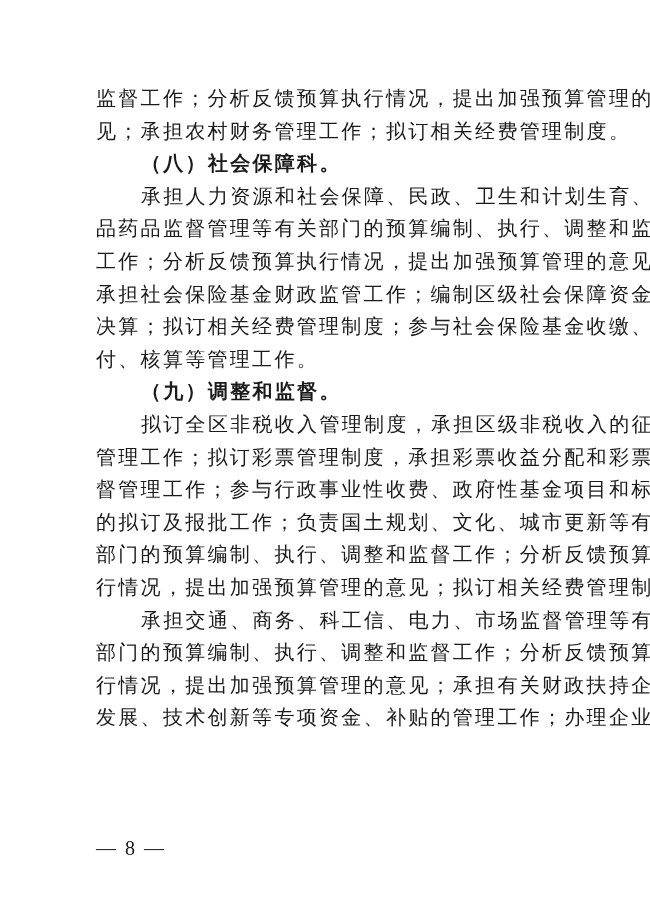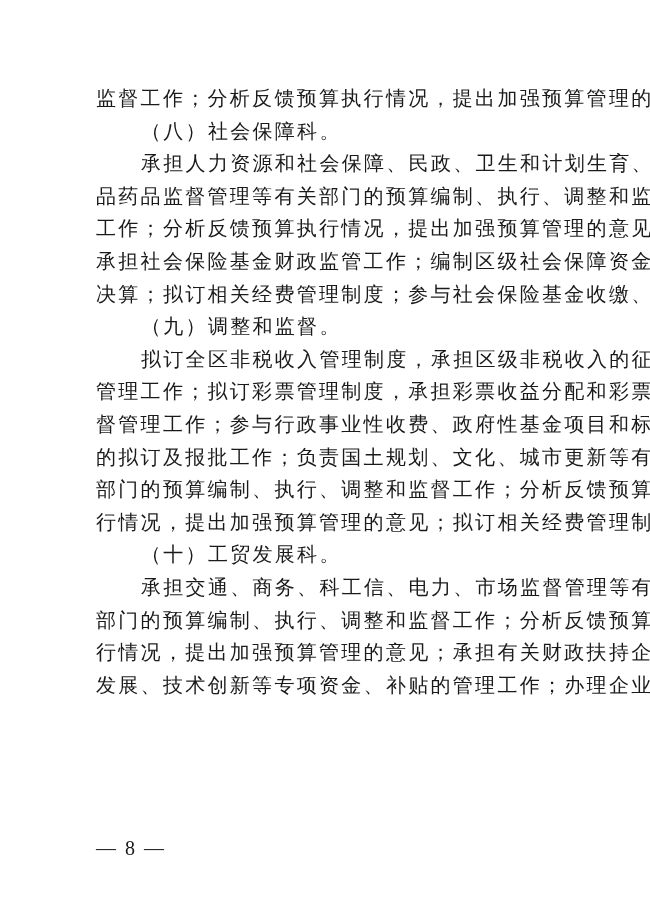--- a/index.html
+++ b/index.html
@@ -26,50 +26,52 @@
     line-height: 32.6px;
     font-size: 20px;
     letter-spacing: 2.3px;
     white-space: nowrap;
   }
   .indent {
     padding-left: 45px;
   }
   .heading {
     padding-left: 45px;
+    font-weight: bold;
   }
   .page-number {
     position: absolute;
     left: 96px;
     top: 836px;
     font-size: 20px;
     line-height: 24px;
     letter-spacing: 2px;
     font-family: "Liberation Serif", serif;
     color: #1a1a1a;
   }
 </style>
 </head>
 <body>
 
 <div class="page">
   <div class="line">监督工作；分析反馈预算执行情况，提出加强预算管理的意</div>
+  <div class="line">见；承担农村财务管理工作；拟订相关经费管理制度。</div>
   <div class="line heading">（八）社会保障科。</div>
   <div class="line indent">承担人力资源和社会保障、民政、卫生和计划生育、食</div>
   <div class="line">品药品监督管理等有关部门的预算编制、执行、调整和监督</div>
   <div class="line">工作；分析反馈预算执行情况，提出加强预算管理的意见；</div>
   <div class="line">承担社会保险基金财政监管工作；编制区级社会保障资金预</div>
   <div class="line">决算；拟订相关经费管理制度；参与社会保险基金收缴、拨</div>
+  <div class="line">付、核算等管理工作。</div>
   <div class="line heading">（九）调整和监督。</div>
   <div class="line indent">拟订全区非税收入管理制度，承担区级非税收入的征收</div>
   <div class="line">管理工作；拟订彩票管理制度，承担彩票收益分配和彩票监</div>
   <div class="line">督管理工作；参与行政事业性收费、政府性基金项目和标准</div>
   <div class="line">的拟订及报批工作；负责国土规划、文化、城市更新等有关</div>
   <div class="line">部门的预算编制、执行、调整和监督工作；分析反馈预算执</div>
   <div class="line">行情况，提出加强预算管理的意见；拟订相关经费管理制度。</div>
-  <div class="line heading">（十）工贸发展科。</div>
   <div class="line indent">承担交通、商务、科工信、电力、市场监督管理等有关</div>
   <div class="line">部门的预算编制、执行、调整和监督工作；分析反馈预算执</div>
   <div class="line">行情况，提出加强预算管理的意见；承担有关财政扶持企业</div>
   <div class="line">发展、技术创新等专项资金、补贴的管理工作；办理企业所</div>
 </div>
 
 <div class="page-number">— 8 —</div>
 
 </body></html>

